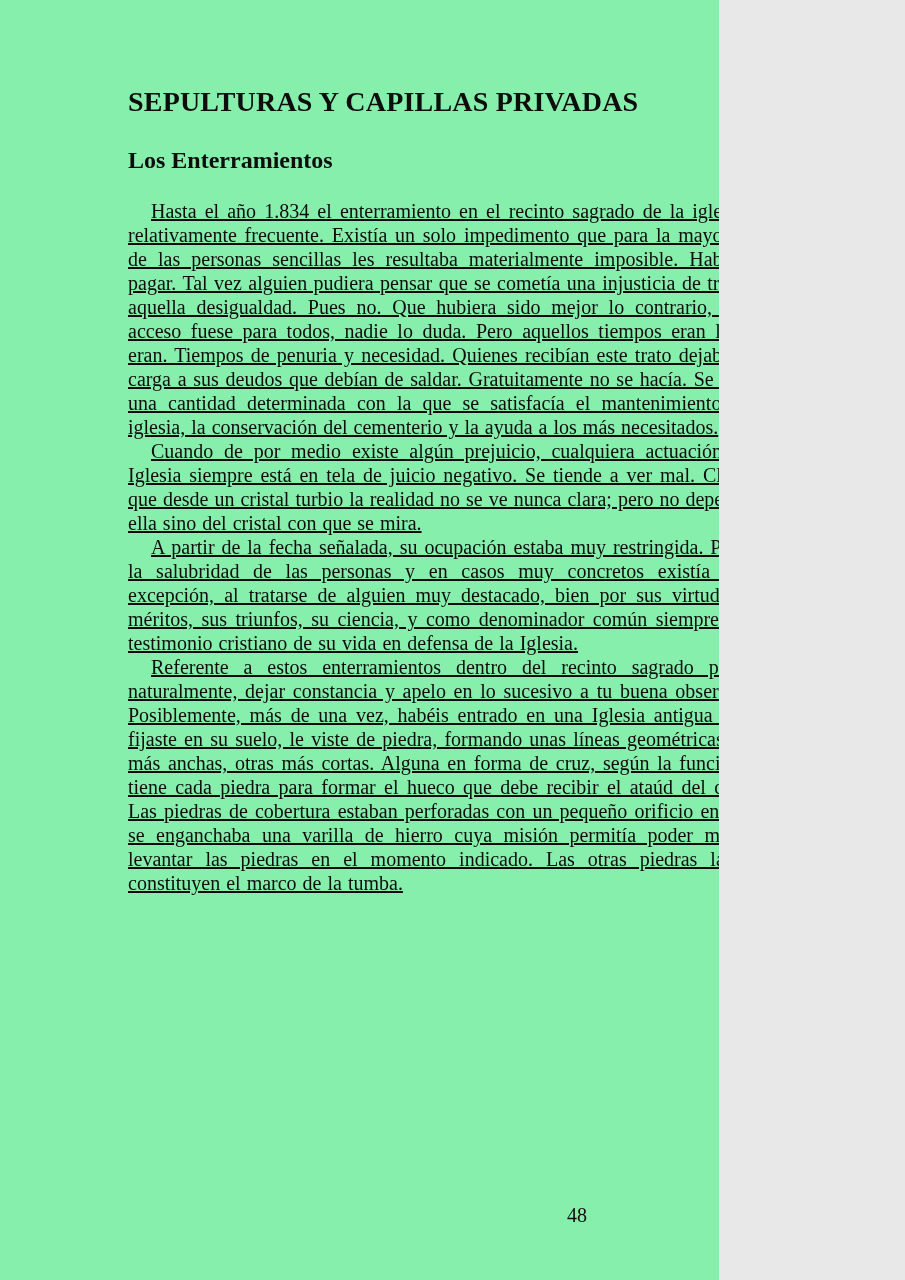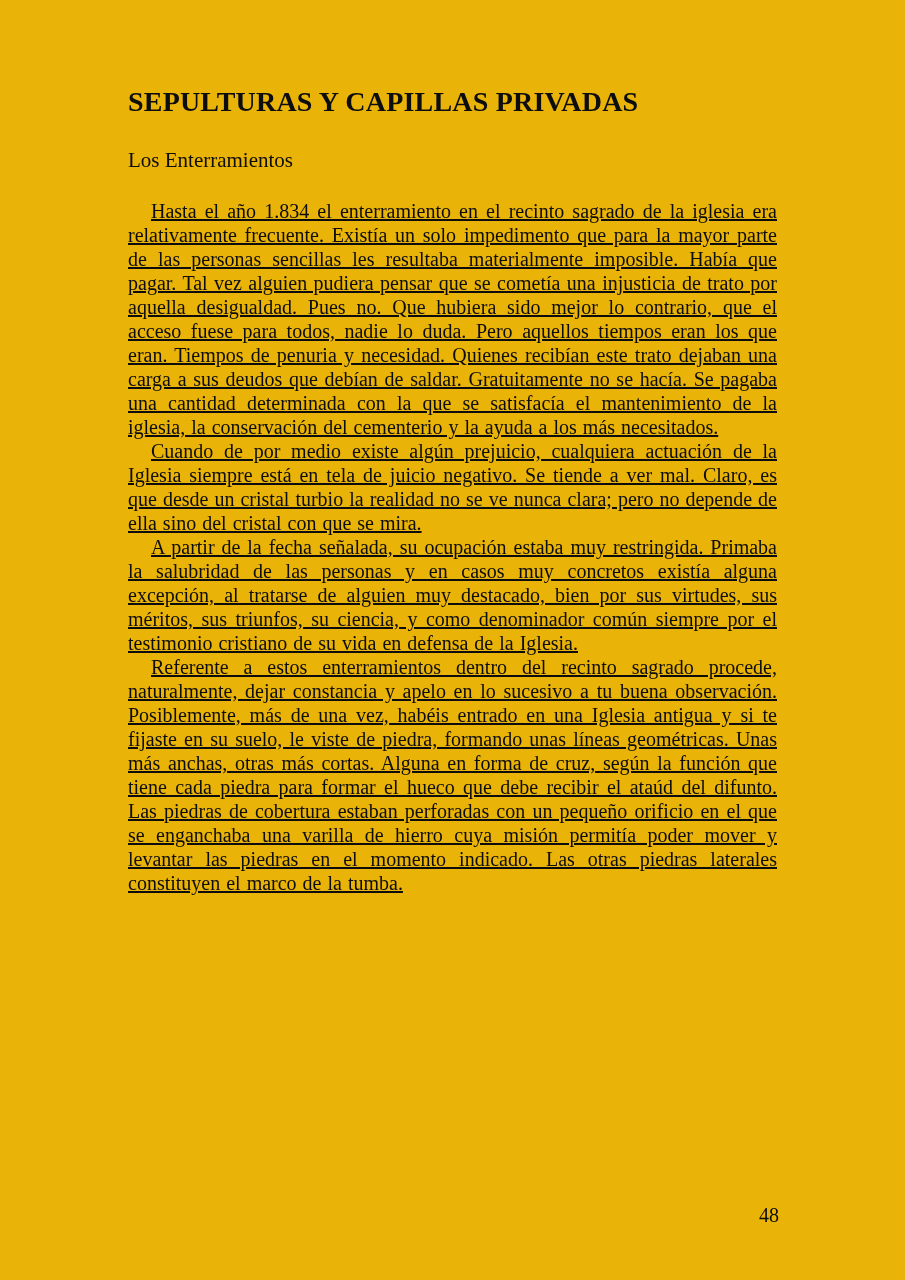--- a/index.html
+++ b/index.html
@@ -2,60 +2,60 @@
 <html><head>
 <meta charset="utf-8">
 <style>
   html, body {
     margin: 0;
     padding: 0;
     background: #e8e8e8;
   }
   .page {
     position: relative;
-    width: 905px;
+    width: 719px;
     height: 1280px;
-    background: #eab308;
+    background: #86efac;
     color: #0d0d0d;
     font-family: "Liberation Serif", "DejaVu Serif", serif;
     overflow: hidden;
     box-sizing: border-box;
   }
   .content {
     position: absolute;
     left: 128px;
     top: 86px;
     width: 649px;
   }
   .doc-title {
     font-size: 28px;
     line-height: 32px;
     font-weight: bold;
     margin: 0 0 28px 0;
     letter-spacing: 0.2px;
   }
   .section-heading {
-    font-size: 21px;
+    font-size: 24px;
     line-height: 28px;
-    font-weight: normal;
+    font-weight: bold;
     margin: 0 0 25px 0;
   }
   .body-text p {
     font-size: 20px;
     line-height: 24px;
     margin: 0;
     text-align: justify;
     text-indent: 23px;
     word-spacing: 1px;
     text-decoration: underline;
   }
   .page-number {
     position: absolute;
     top: 1203px;
-    right: 126px;
+    right: 132px;
     font-size: 20px;
     line-height: 24px;
     text-align: right;
   }
 </style>
 </head>
 <body>
 
 <div class="page">
   <div class="content">

